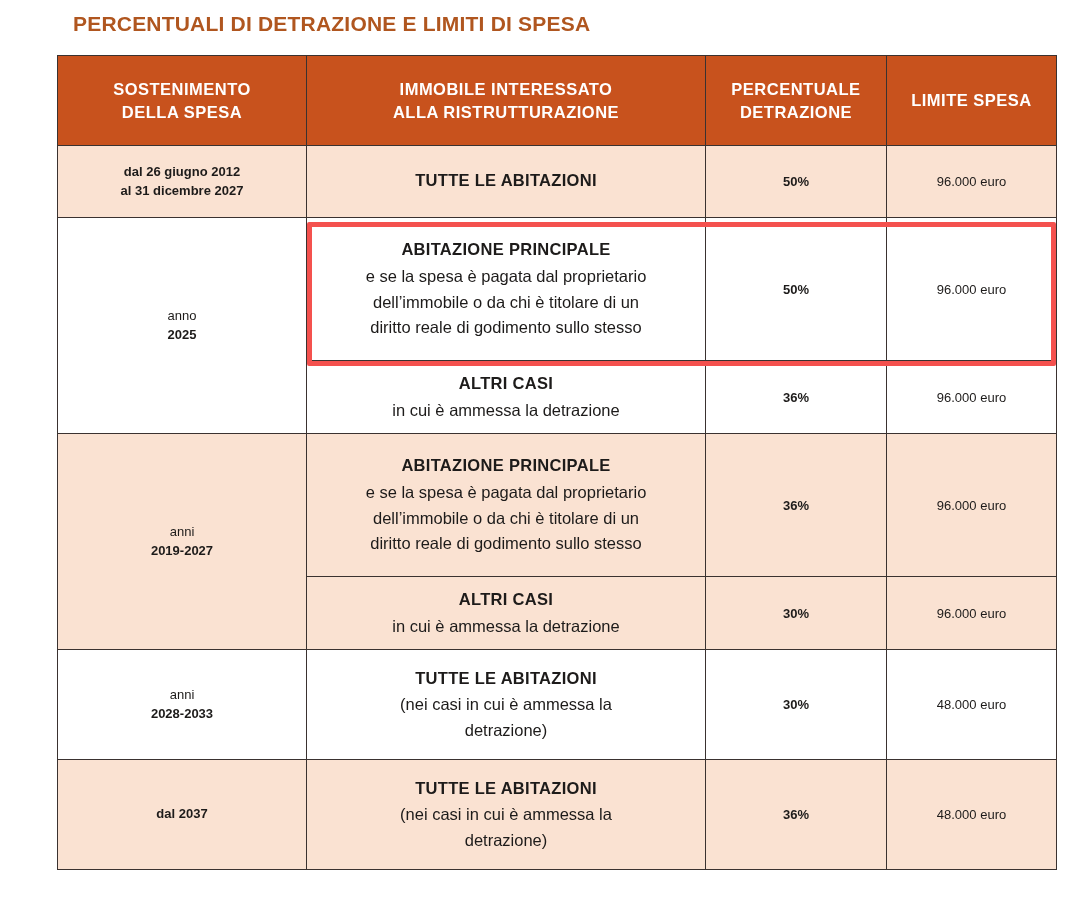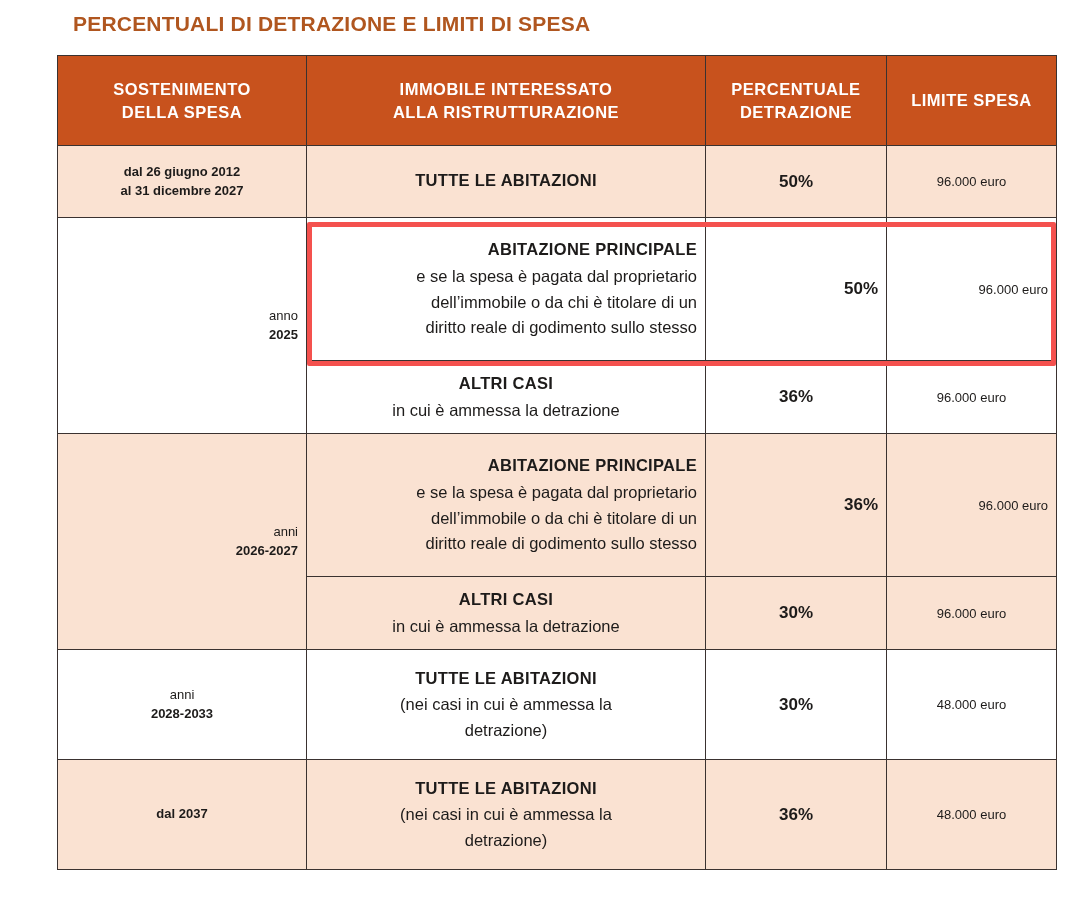--- a/index.html
+++ b/index.html
@@ -93,21 +93,21 @@
     display: block;
     font-weight: 700;
     letter-spacing: 0.3px;
     margin-bottom: 1px;
   }
   td.desc .sub { display:block; }
   td.desc b { font-weight: 400; }
 
   td.pct {
     text-align: center;
-    font-size: 17px;
+    font-size: 13px;
     font-weight: 700;
     color: #1d1b1a;
   }
   td.lim {
     text-align: center;
     font-size: 13px;
     color: #1d1b1a;
   }
 
   
@@ -124,21 +124,21 @@
     width: 749px;
     height: 144px;
     border: 5px solid #f4514e;
     box-sizing: border-box;
     pointer-events: none;
     border-radius: 2px;
   }
 
   
   tr.r-h1 td { height: 72px; }
-  tr.r-h2 td { height: 143px; text-align: right; }
+  tr.r-h2 td { height: 143px; }
   tr.r-h3 td { height: 73px; }
   tr.r-h4 td { height: 110px; }
 </style>
 </head>
 <body>
 
 <div class="page">
 
   <div class="doc-title">PERCENTUALI DI DETRAZIONE E LIMITI DI SPESA</div>
 
@@ -205,21 +205,21 @@
             <span class="head">ALTRI CASI</span>
             <span class="sub">in cui è ammessa la detrazione</span>
           </td>
           <td class="pct bg-white">36%</td>
           <td class="lim bg-white">96.000 euro</td>
         </tr>
 
         <tr class="r-h2">
           <td class="lbl bg-peach faint-r faint-b" rowspan="2">
             <span class="l1">anni</span>
-            <span class="l2">2026-2027</span>
+            <span class="l2">2019-2027</span>
           </td>
           <td class="desc bg-peach">
             <span class="head">ABITAZIONE PRINCIPALE</span>
             <span class="sub"><span>e se la spesa è pagata dal </span><b>proprietario</b></span>
             <span class="sub"><span>dell’immobile o da chi è </span><b>titolare di un</b></span>
             <span class="sub"><b>diritto reale di godimento</b><span> sullo stesso</span></span>
           </td>
           <td class="pct bg-peach">36%</td>
           <td class="lim bg-peach">96.000 euro</td>
         </tr>

